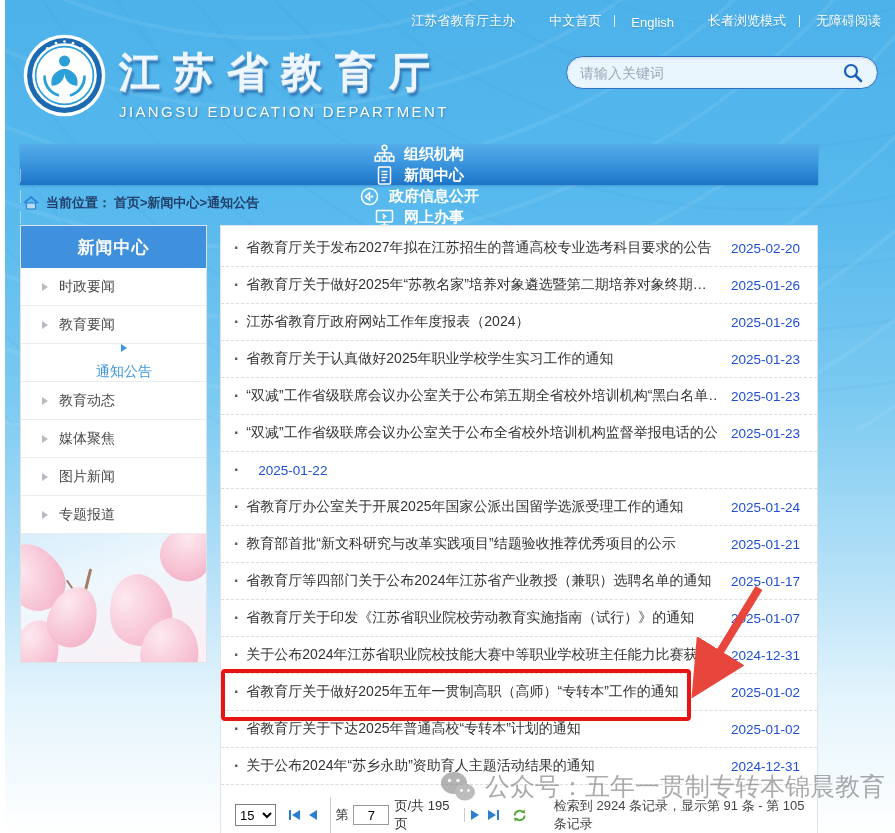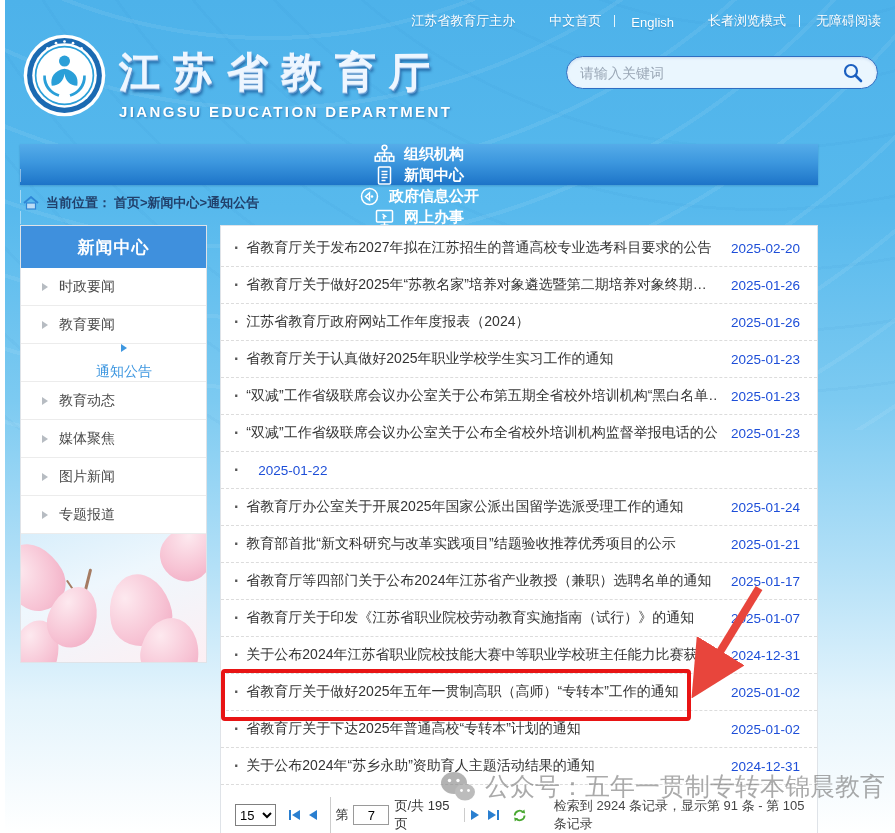--- a/index.html
+++ b/index.html
@@ -19,21 +19,21 @@
   .toplink{color:#ffffff;font-size:13px;margin-left:16px;display:flex;align-items:center;cursor:pointer;text-shadow:0 1px 1px rgba(0,60,120,.25);}
   .toplink.gap{margin-left:34px;}
   .toplink.sep-after::after{content:"";display:inline-block;width:1px;height:12px;background:rgba(255,255,255,.85);margin-left:13px;}
 
   
   .logo-wrap{position:absolute;left:22px;top:33px;display:flex;align-items:flex-start;z-index:3;}
   .emblem{width:85px;height:85px;flex:0 0 auto;}
   .titles{margin-left:12px;padding-top:12px;}
   .site-title{font-size:41px;font-weight:bold;letter-spacing:13px;color:#eef6ff;white-space:nowrap;
     text-shadow:0 1px 0 #bcd8f2, 1px 2px 0 #5e94cc, 2px 4px 3px rgba(15,70,135,.65);}
-  .site-sub{font-size:15px;font-weight:bold;letter-spacing:2.4px;color:#ffffff;margin-top:3px;white-space:nowrap;
+  .site-sub{font-size:15px;font-weight:normal;letter-spacing:2.4px;color:#ffffff;margin-top:3px;white-space:nowrap;
     text-shadow:1px 1px 2px rgba(15,70,135,.5);}
   .search{position:absolute;right:17px;top:56px;width:312px;height:33px;border-radius:17px;z-index:3;
     background:#eaf6fe;border:1px solid #2e6ec2;display:flex;align-items:center;padding:0 13px;box-shadow:inset 0 1px 3px rgba(40,100,180,.2);}
   .search input{flex:1;border:none;outline:none;background:transparent;font-size:14px;color:#333;font-family:inherit;}
   .search input::placeholder{color:#9aa7b6;}
   .search-ic{width:22px;height:22px;flex:0 0 auto;cursor:pointer;}
 
   
   .nav{position:absolute;left:20px;top:144px;width:798px;height:41px;display:flex;z-index:3;
     background:linear-gradient(180deg,#55ace9 0%,#3c97de 45%,#1d74c8 100%);box-shadow:0 1px 2px rgba(10,60,120,.25);flex-direction:column;}

